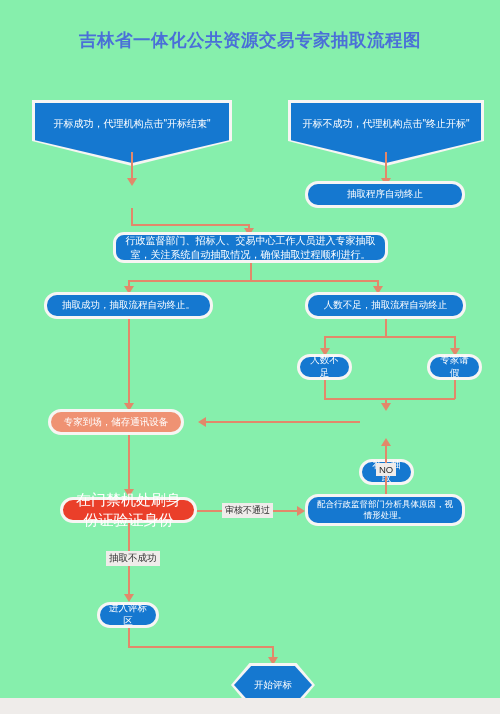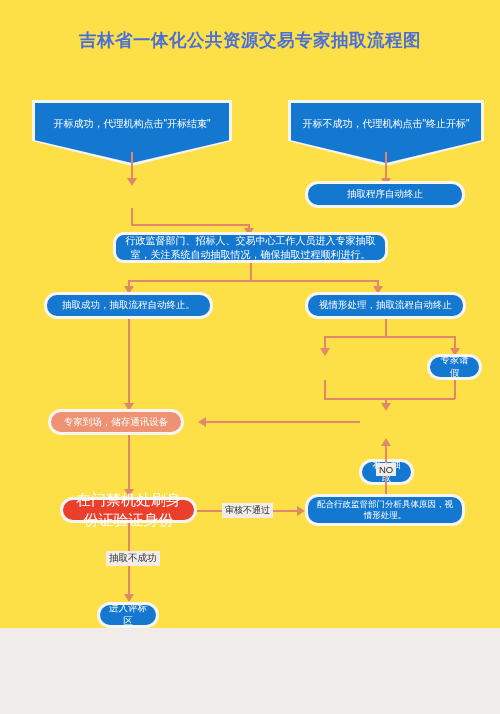--- a/index.html
+++ b/index.html
@@ -4,22 +4,22 @@
 <style>
   * { box-sizing: border-box; }
   html, body {
     margin: 0; padding: 0;
     background: #efecea;
     font-family: "Liberation Sans", "DejaVu Sans", sans-serif;
   }
   #canvas {
     position: relative;
     width: 500px;
-    height: 628px;
-    background: #fde047;
+    height: 698px;
+    background: #86efac;
     overflow: hidden;
   }
   
   .title {
     position: absolute;
     left: 0; top: 28px;
     width: 500px;
     text-align: center;
     font-size: 17.5px;
     font-weight: bold;
@@ -160,30 +160,33 @@
   <div class="ln lnv" style="left:128px; top:280px; height:9px;"></div>
   <div class="arrow arrow-down" style="left:124px; top:286px;"></div>
   <div class="ln lnv" style="left:377px; top:280px; height:9px;"></div>
   <div class="arrow arrow-down" style="left:373px; top:286px;"></div>
 
   <div class="node rounded" style="left:44px; top:292px; width:169px; height:27px; font-size:9.5px;">
     <span>抽取成功，抽取流程自动终止。</span>
   </div>
 
   <div class="node rounded" style="left:305px; top:292px; width:161px; height:27px; font-size:9.5px;">
-    <span>视情形处理，抽取流程自动终止</span>
+    <span>人数不足，抽取流程自动终止</span>
   </div>
 
   <div class="ln lnv" style="left:385px; top:319px; height:18px;"></div>
   <div class="ln lnh" style="left:324px; top:336px; width:131px;"></div>
   <div class="ln lnv" style="left:324px; top:336px; height:14px;"></div>
   <div class="arrow arrow-down" style="left:320px; top:348px;"></div>
   <div class="ln lnv" style="left:454px; top:336px; height:14px;"></div>
   <div class="arrow arrow-down" style="left:450px; top:348px;"></div>
 
+  <div class="node rounded" style="left:297px; top:354px; width:55px; height:26px; font-size:9.5px;">
+    <span>人数不足</span>
+  </div>
 
   <div class="node rounded" style="left:427px; top:354px; width:55px; height:26px; font-size:9.5px;">
     <span>专家请假</span>
   </div>
 
   <div class="ln lnv" style="left:324px; top:380px; height:19px;"></div>
   <div class="ln lnv" style="left:454px; top:380px; height:19px;"></div>
   <div class="ln lnh" style="left:324px; top:398px; width:131px;"></div>
   <div class="ln lnv" style="left:385px; top:398px; height:7px;"></div>
   <div class="arrow arrow-down" style="left:381px; top:403px;"></div>

